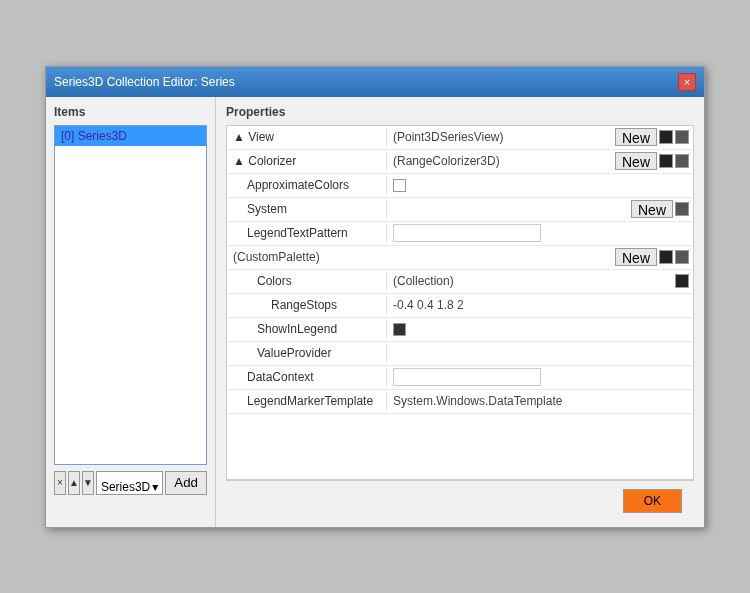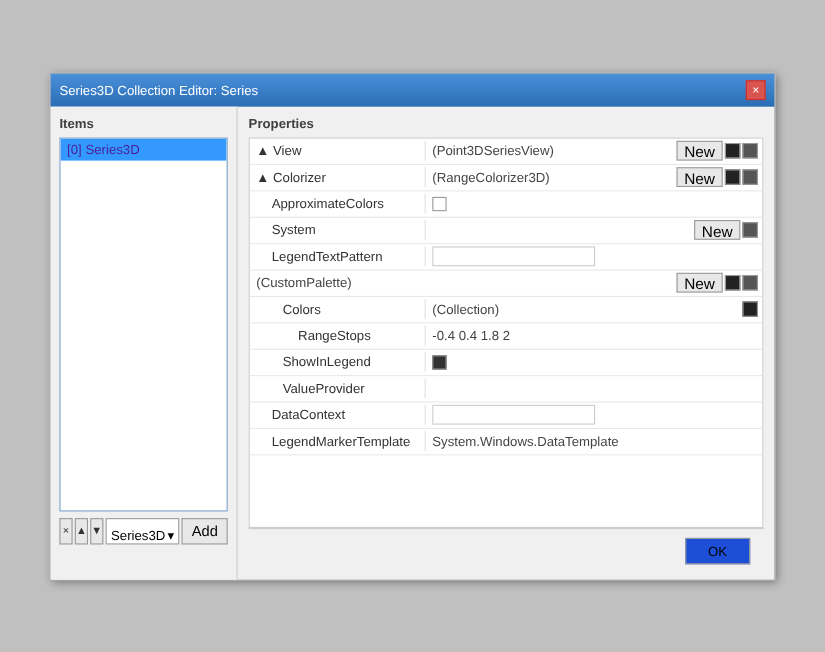--- a/index.html
+++ b/index.html
@@ -233,21 +233,21 @@
     .footer {
       padding: 8px 12px;
       display: flex;
       justify-content: flex-end;
       border-top: 1px solid #ccc;
     }
 
     .ok-btn {
       padding: 4px 20px;
       border: 1px solid #999;
-      background: #1d4ed8;
+      background: #f97316;
       cursor: pointer;
       font-size: 12px;
     }
   </style>
 </head>
 <body>
 
 <div class="window">
 
   <div class="title-bar">

